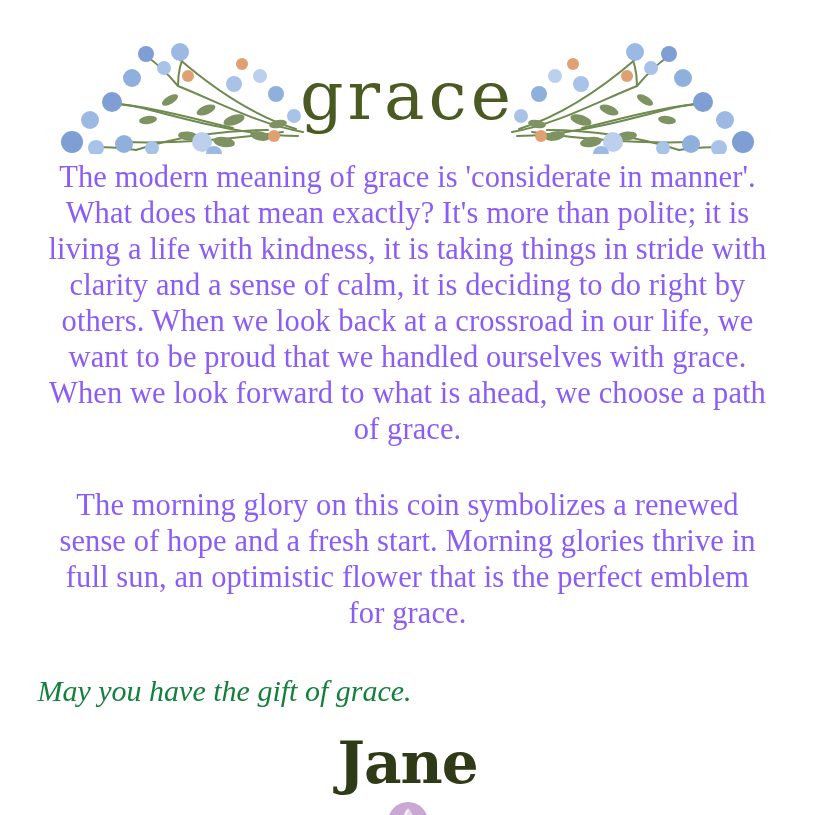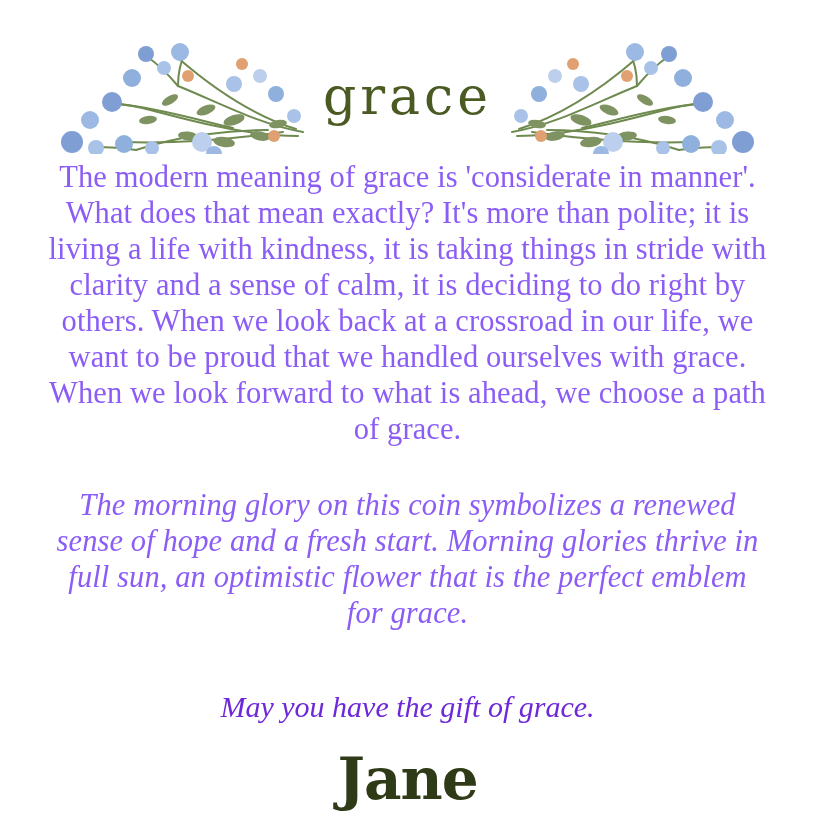--- a/index.html
+++ b/index.html
@@ -36,21 +36,21 @@
     height: 130px;
   }
   .floral.left  { left: 28px; }
   .floral.right { right: 28px; }
   .floral svg { width: 100%; height: 100%; display: block; }
 
   .title {
     position: relative;
     z-index: 3;
     font-family: "DejaVu Serif", "Liberation Serif", serif;
-    font-size: 52px;
+    font-size: 68px;
     letter-spacing: 4px;
     color: #4a5a22;
     font-weight: 400;
     line-height: 1;
     margin-top: 32px;
   }
 
   
   .body-copy {
     margin: 0 auto;
@@ -60,28 +60,28 @@
   .para {
     font-family: "Liberation Serif", serif;
     font-size: 30.5px;
     line-height: 1.18;
     color: #8b5cf6;
     margin: 0 0 0 0;
     letter-spacing: 0.1px;
   }
   .para + .para { margin-top: 30px; }
   .para.p1 { width: 720px; margin-left: auto; margin-right: auto; }
-  .para.p2 { width: 710px; margin-left: auto; margin-right: auto; margin-top: 40px; font-style: italic;}
+  .para.p2 { width: 710px; margin-left: auto; margin-right: auto; margin-top: 40px;}
   .tagline {
     font-family: "Liberation Serif", serif;
     font-style: italic;
     font-size: 30px;
-    color: #6d28d9;
-    margin-top: 58px;
-    text-align: center;
+    color: #15803d;
+    margin-top: 42px;
+    text-align: left;
   }
 
   
   .logo {
     margin-top: 26px;
     display: flex;
     align-items: center;
     justify-content: center;
     gap: 4px;
     flex-direction: column;

